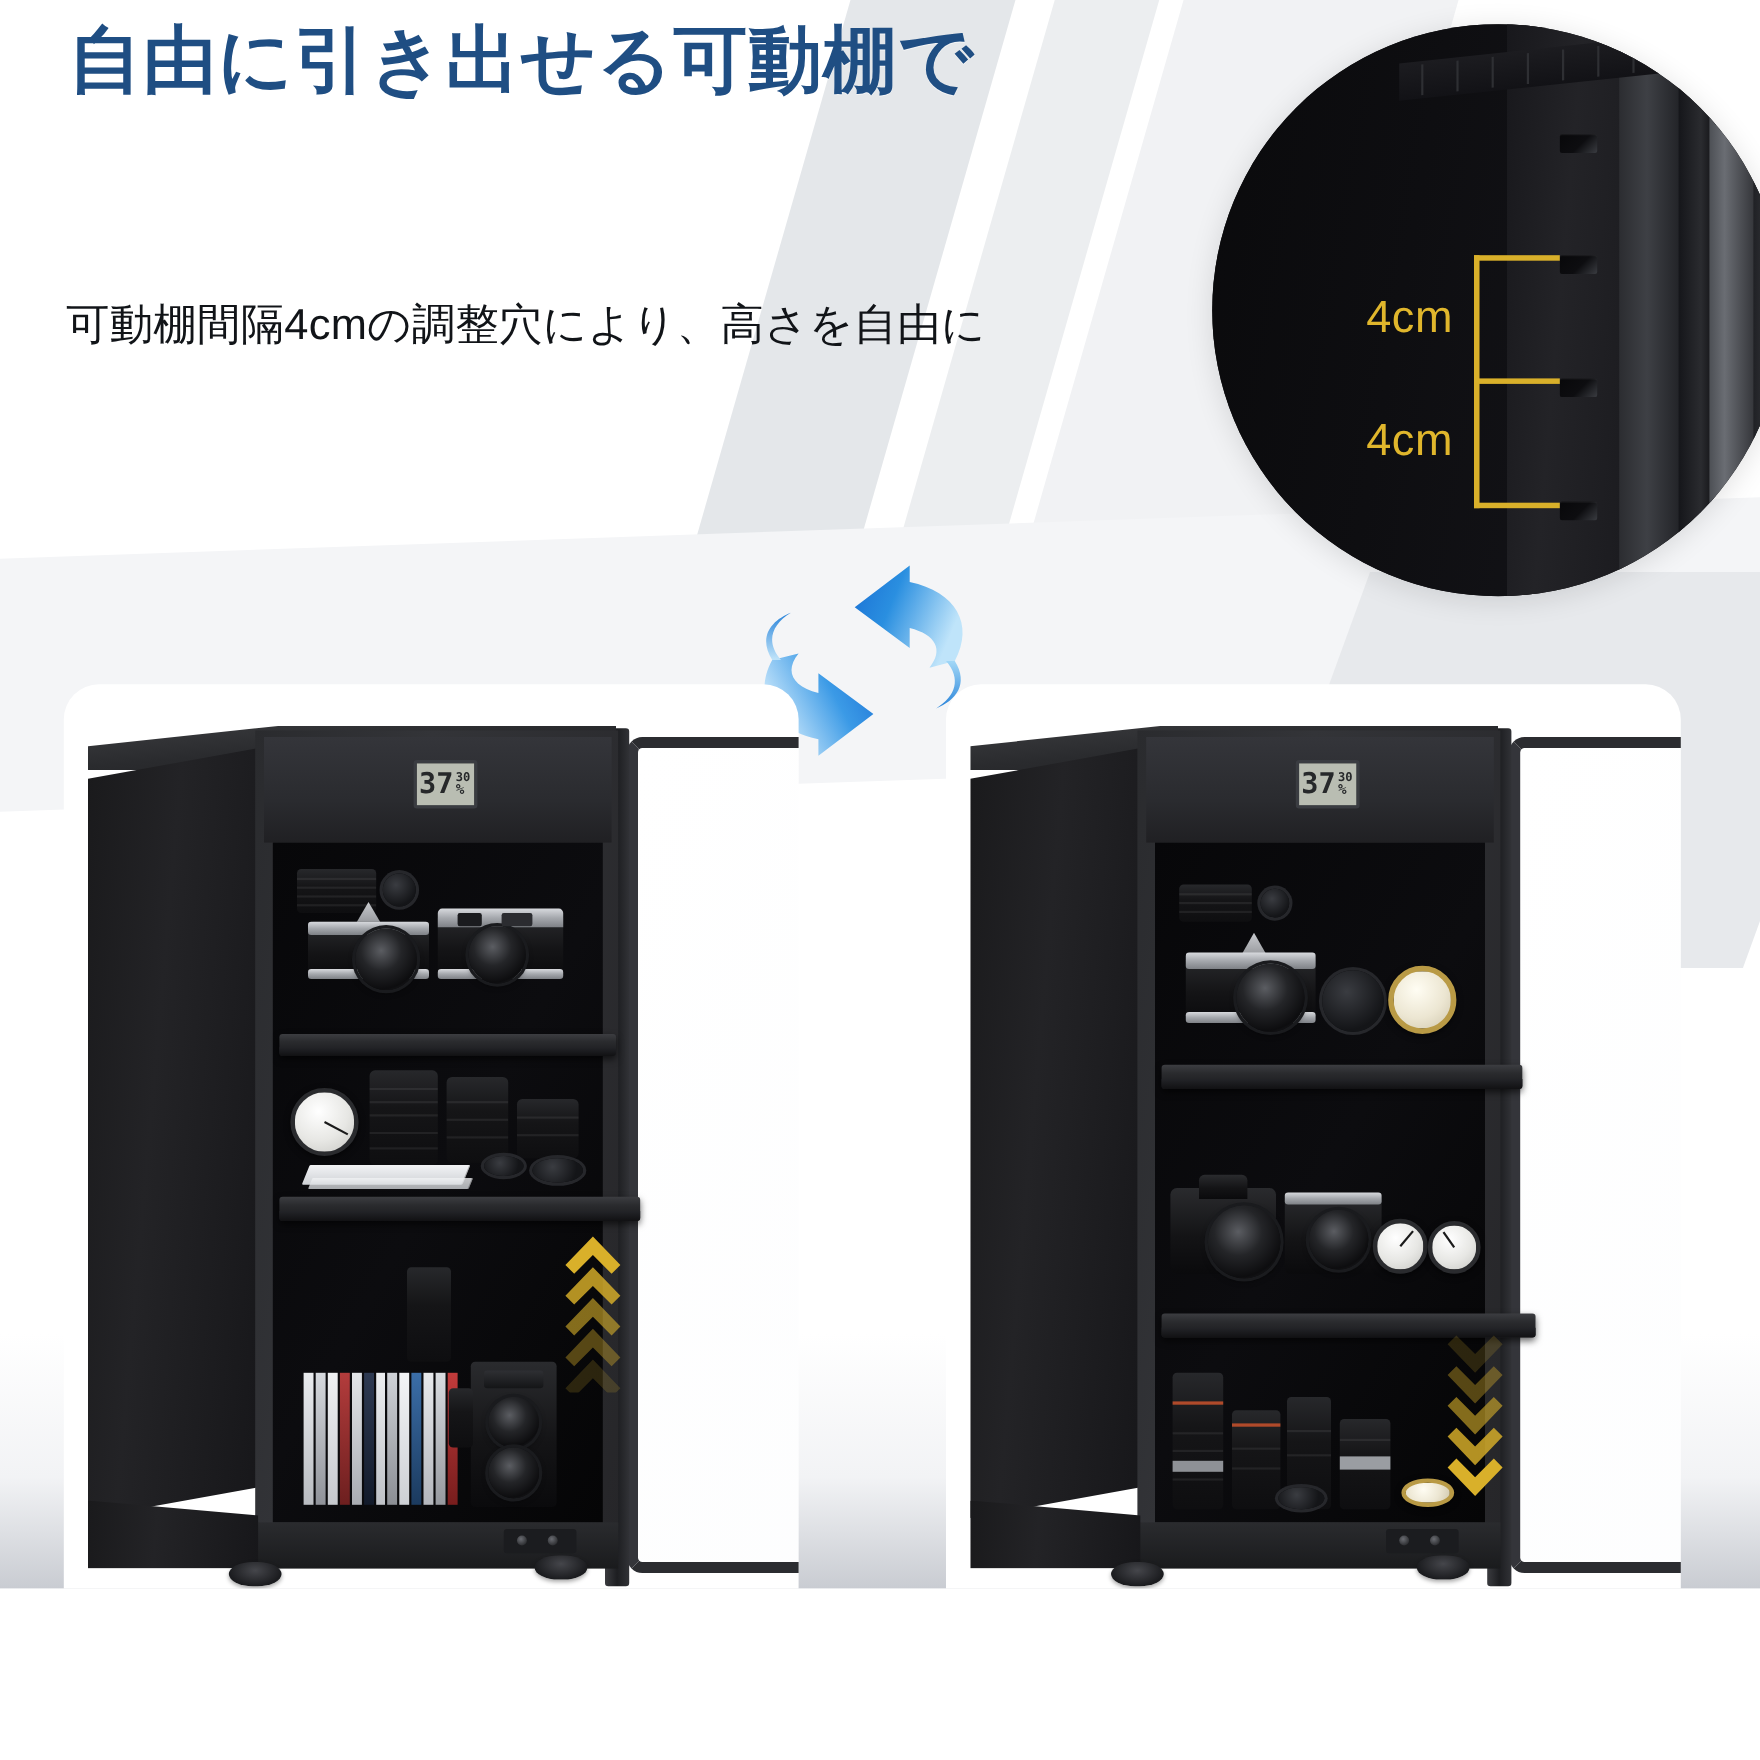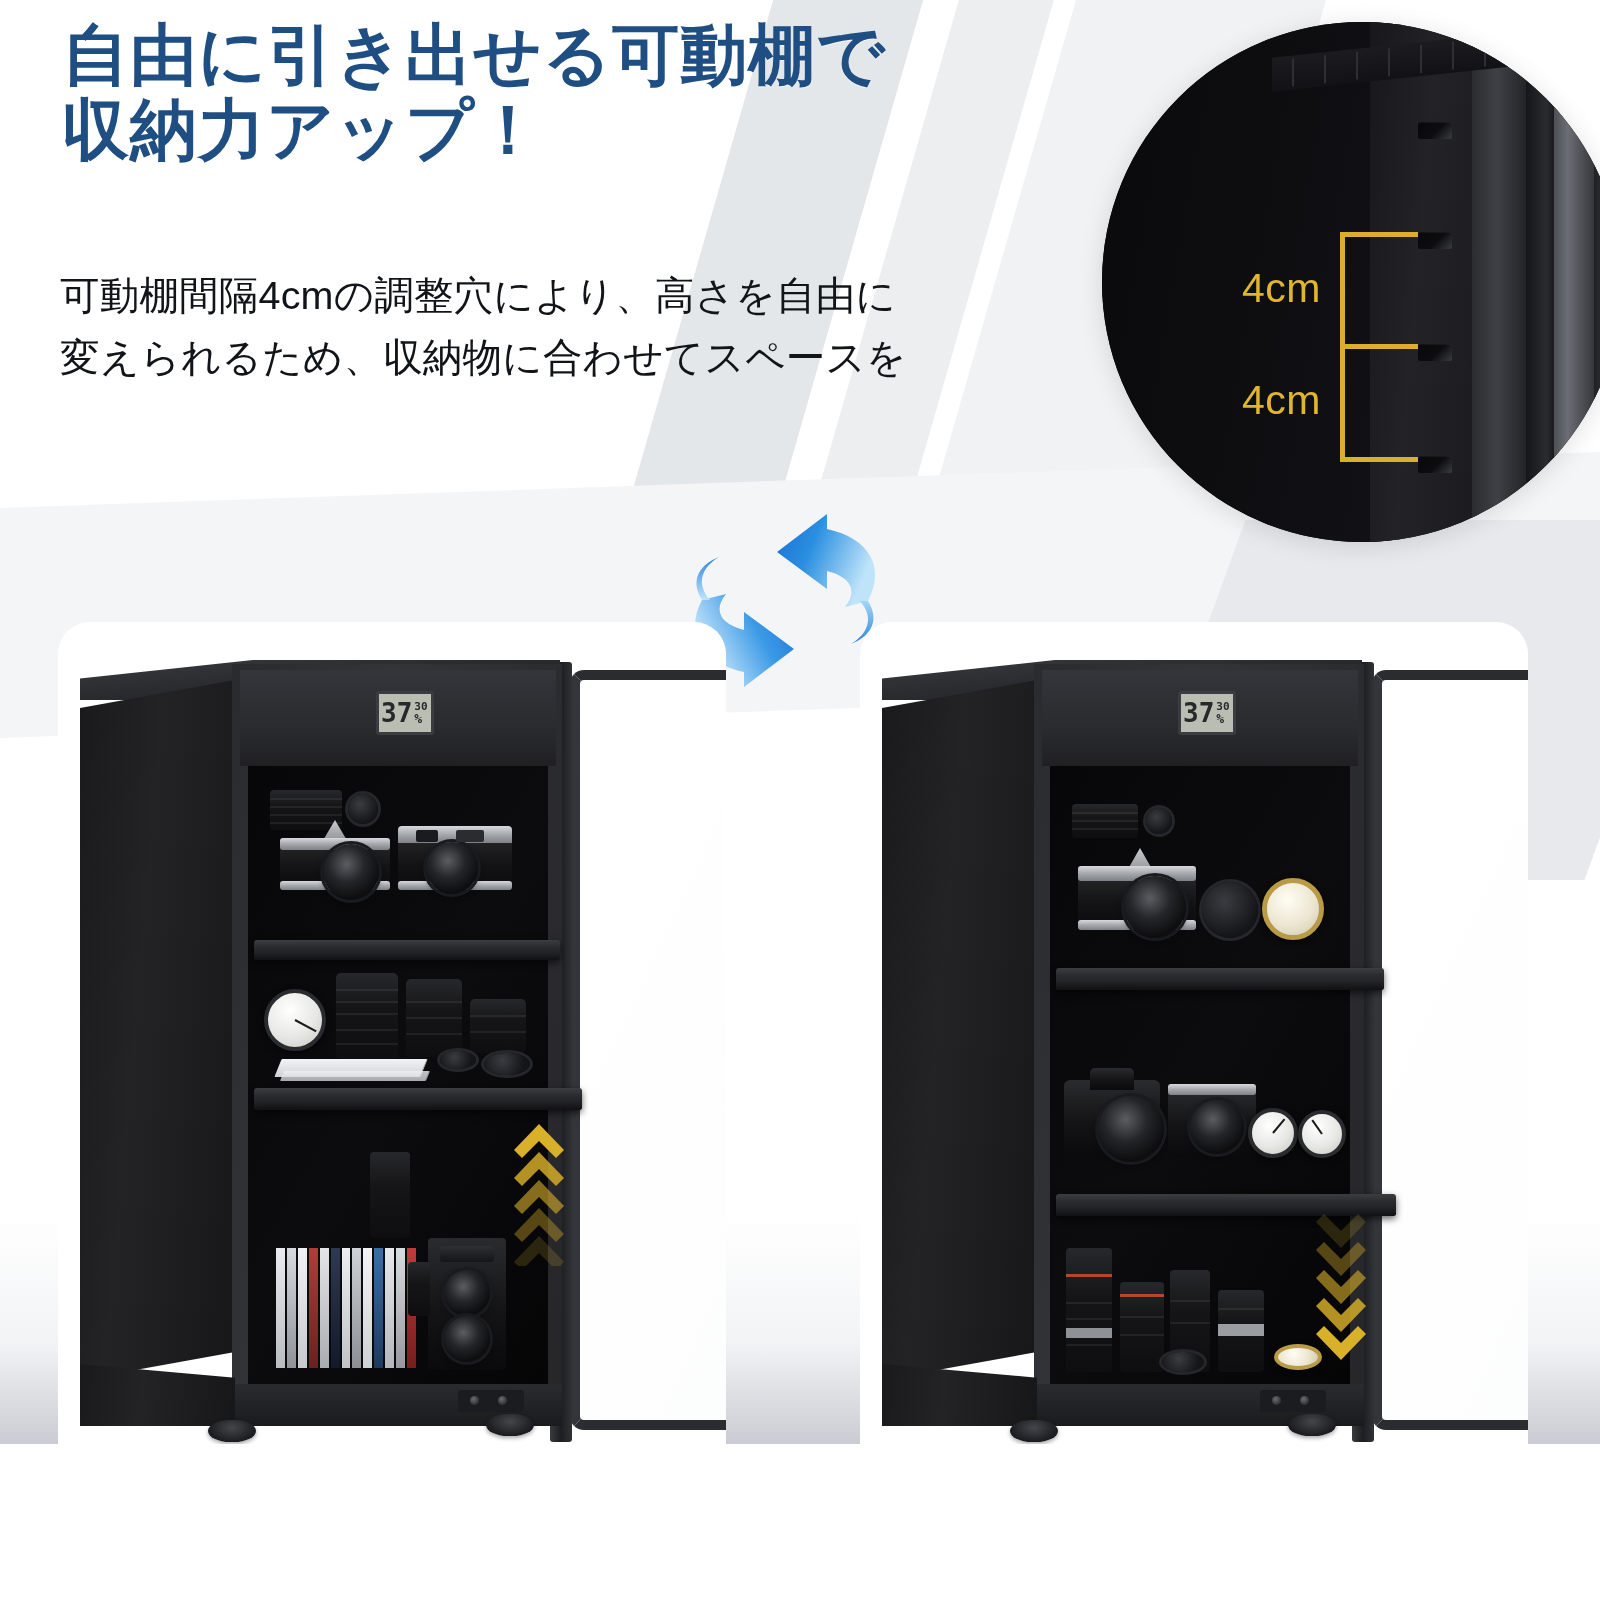--- a/index.html
+++ b/index.html
@@ -178,26 +178,24 @@
     <div class="streak s1"></div>
     <div class="streak s2"></div>
     <div class="streak s3"></div>
     <div class="streak s4"></div>
     <div class="streak s5"></div>
     <div class="streak s6"></div>
   </div>
 
   <div class="headline">
     <span class="l1">自由に引き出せる可動棚で</span>
-    <span class="l2">収納力アップ！</span>
   </div>
 
   <div class="body-copy">
     <span>可動棚間隔4cmの調整穴により、高さを自由に</span>
-    <span>変えられるため、収納物に合わせてスペースを</span>
   </div>
 
   <div class="inset-circle">
     <div class="ic-wall"></div>
     <div class="ic-panel"></div>
     <div class="ic-rail"></div>
     <div class="ic-rail2"></div>
     <div class="ic-rail3"></div>
     <div class="ic-rail4"></div>
 

